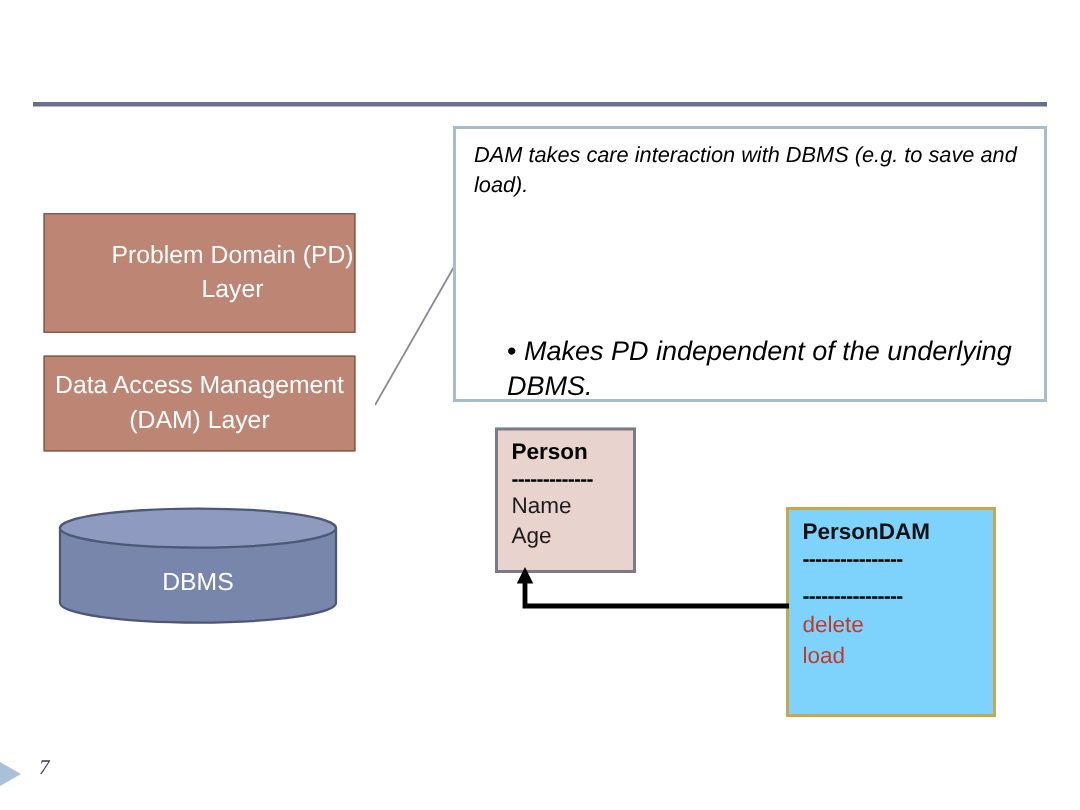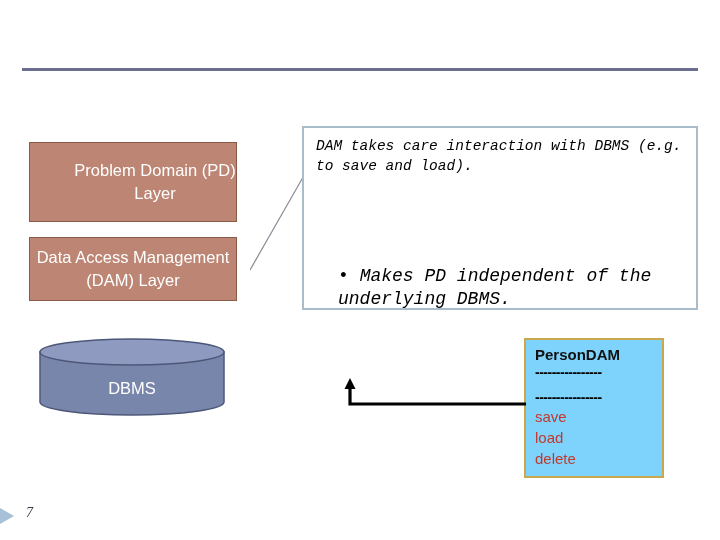--- a/index.html
+++ b/index.html
@@ -42,24 +42,23 @@
   
   #callout-box {
     position: absolute;
     left: 302px;
     top: 84px;
     width: 396px;
     height: 184px;
     box-sizing: border-box;
     border: 2px solid #a9bcc9;
     background: #ffffff;
-    font-family: Liberation Mono, monospace;
+    font-family: Liberation Sans, sans-serif;
     font-style: italic;
     color: #000000;
-    margin-top: 42px;
   }
   .callout-lead {
     position: absolute;
     left: 12px;
     top: 8px;
     width: 366px;
     font-size: 14.5px;
     line-height: 20px;
   }
   .callout-b1 {
@@ -241,28 +240,33 @@
   <div id="dam-layer" class="layer-box">
     <span>Data Access Management (DAM) Layer</span>
   </div>
 
   <svg id="dbms-cyl" viewBox="0 0 188 78" preserveAspectRatio="none">
     <path d="M2,14 L2,64 A 92,13 0 0 0 186,64 L186,14 Z" fill="#7986ab" stroke="#4d5879" stroke-width="1.5"></path>
     <ellipse cx="94" cy="14" rx="92" ry="13" fill="#8e9ac0" stroke="#4d5879" stroke-width="1.5"></ellipse>
   </svg>
   <div id="dbms-label">DBMS</div>
 
+  <div id="person-box" class="uml-box">
+    <div class="uml-title">Person</div>
+    <div class="uml-sep">-------------</div>
+    <div class="uml-attr">Name</div>
+    <div class="uml-attr">Age</div>
+  </div>
 
   <div id="persondam-box" class="uml-box">
     <div class="uml-title">PersonDAM</div>
     <div class="uml-sep">----------------</div>
     <div class="uml-sep" style="margin-top:8px;">----------------</div>
-    <div class="uml-op">save</div>
+    <div class="uml-op">delete</div>
     <div class="uml-op">load</div>
-    <div class="uml-op">delete</div>
   </div>
 
   <svg id="assoc-connector" viewBox="0 0 200 36">
     <path d="M196,28 L20,28 L20,10" stroke="#000000" stroke-width="3.2" fill="none"></path>
     <path d="M20,2 L14.5,13 L25.5,13 Z" fill="#000000"></path>
   </svg>
 
   <svg id="footer-chevron" viewBox="0 0 28 22">
     <path d="M0,3 L14,11 L0,19 Z" fill="#a8c0d8"></path>
   </svg>

